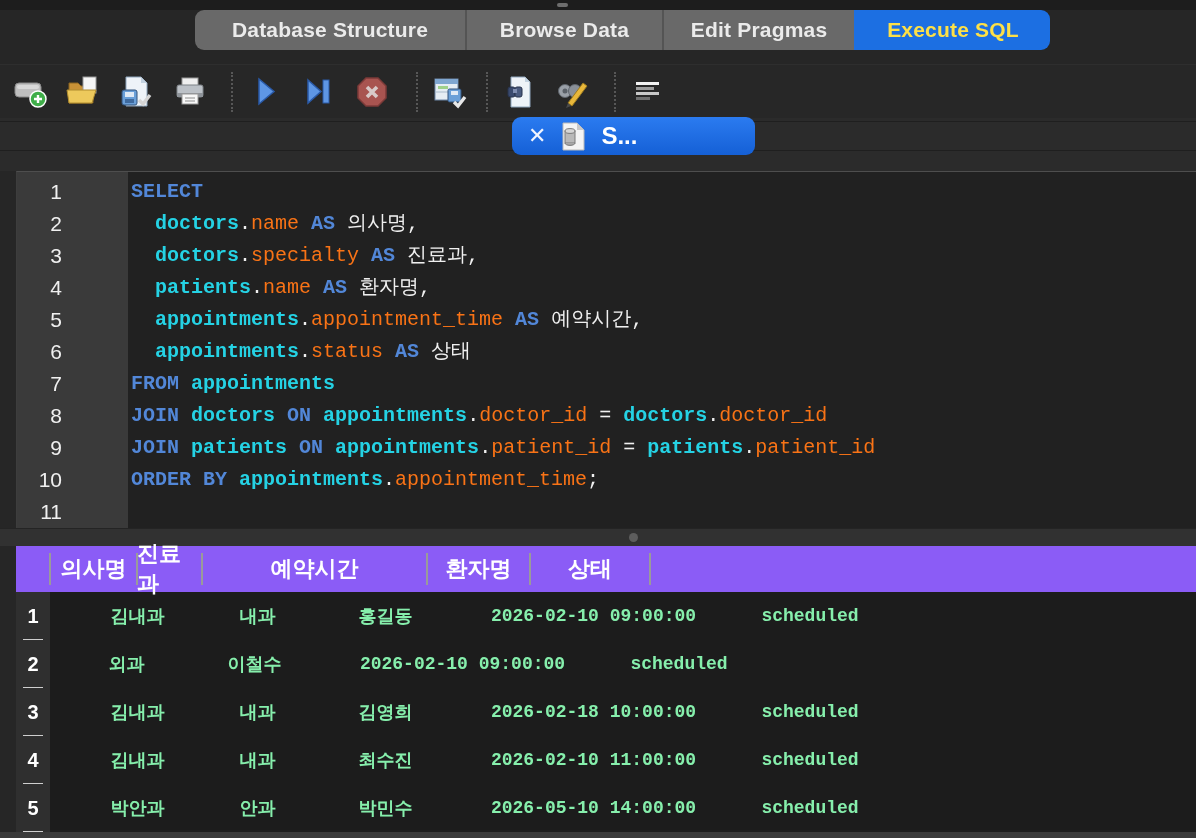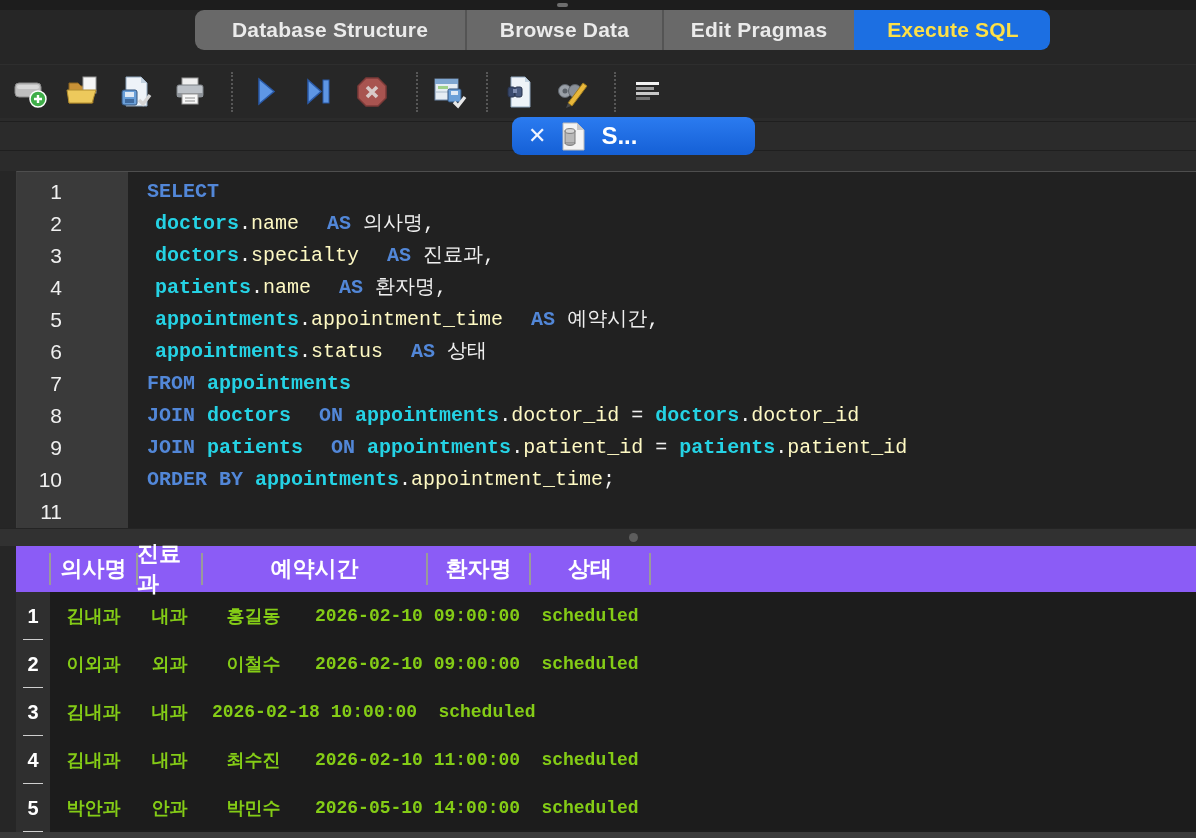--- a/index.html
+++ b/index.html
@@ -40,23 +40,23 @@
 
   
   .editor{position:absolute;left:16px;top:171px;width:1180px;height:357px;background:#212121;
           border-top:1px solid #4e4e4e;border-left:1px solid #3d3d3d;box-sizing:border-box;cursor:text;}
   .gutter-bg{position:absolute;left:0;top:0;width:111px;height:100%;background:#3a3a3a;}
   .lines{position:absolute;left:0;top:4px;width:100%;}
   .cline{display:flex;height:32px;line-height:32px;}
   .lnum{width:111px;padding-right:66px;box-sizing:border-box;text-align:right;color:#f0f0f0;
         font-size:21px;font-family:"Liberation Sans",sans-serif;flex:none;}
   .ctext{white-space:pre;font-family:"Liberation Mono","DejaVu Sans Mono",monospace;font-size:20px;padding-left:3px;}
-  .ctext .k{color:#5287d8;font-weight:bold;margin-left:16px;}
+  .ctext .k{color:#5287d8;font-weight:bold;}
   .ctext .t{color:#25d2e4;font-weight:bold;}
-  .ctext .f{color:#fef9c3;}
+  .ctext .f{color:#f97316;}
   .ctext .p{color:#f0f0f0;}
 
   
   .splitter{position:absolute;left:0;top:528px;width:100%;height:18px;background:#313131;
             border-top:1px solid #242424;box-sizing:border-box;cursor:row-resize;}
   .splitter .dot{position:absolute;left:629px;top:4px;width:9px;height:9px;border-radius:50%;background:#5d5d5d;}
 
   
   .results{position:absolute;left:0;top:546px;width:100%;height:286px;background:#1c1c1c;}
   .rheader{position:absolute;left:0;top:0;width:100%;height:46px;display:flex;background:#8b5cf6;}
@@ -65,22 +65,22 @@
   .hcell{position:relative;display:flex;align-items:center;justify-content:center;color:#ffffff;
          font-size:22px;font-weight:bold;box-sizing:border-box;flex:none;cursor:pointer;}
   .hcell::before{content:"";position:absolute;left:-1px;top:7px;bottom:7px;width:2px;background:#9a9a9a;}
   .hfill{flex:1;cursor:default;}
   .rbody{position:absolute;left:0;top:46px;right:0;}
   .rrow{display:flex;height:48px;}
   .rpad{width:16px;flex:none;background:#262626;}
   .rnum{position:relative;width:34px;flex:none;background:#2f2f2f;display:flex;align-items:center;
         justify-content:center;color:#ffffff;font-size:20px;font-weight:bold;cursor:pointer;}
   .rnum::after{content:"";position:absolute;left:7px;bottom:-1px;width:20px;height:2px;background:#cfcfcf;}
-  .rcell{display:flex;align-items:center;justify-content:center;color:#84cc16;flex:none;
-         font-family:"Liberation Mono","DejaVu Sans Mono",monospace;font-size:18px;font-weight:bold;cursor:default;}
+  .rcell{display:flex;align-items:center;justify-content:center;color:#86efac;flex:none;
+         font-family:"Liberation Mono","DejaVu Sans Mono",monospace;font-size:18px;font-weight:bold;cursor:default;padding-left:44px;}
   .rfill{flex:1;}
 
   .bottom-strip{position:absolute;left:0;top:832px;width:100%;height:6px;background:#3a3a3a;}
 </style>
 </head>
 <body>
 
 <div class="screen">
 
   <div class="top-strip">
@@ -278,32 +278,32 @@
           <div class="rcell" style="width: 87px;">김내과</div>
           <div class="rcell" style="width: 65px;">내과</div>
           <div class="rcell" style="width: 103px;">홍길동</div>
           <div class="rcell" style="width: 225px;">2026-02-10 09:00:00</div>
           <div class="rcell" style="width: 120px;">scheduled</div>
           <div class="rfill"></div>
         </div>
         <div class="rrow">
           <div class="rpad"></div>
           <div class="rnum">2</div>
-          <div class="rcell" style="width: 87px;">이외과</div>
           <div class="rcell" style="width: 65px;">외과</div>
           <div class="rcell" style="width: 103px;">이철수</div>
           <div class="rcell" style="width: 225px;">2026-02-10 09:00:00</div>
           <div class="rcell" style="width: 120px;">scheduled</div>
           <div class="rfill"></div>
         </div>
         <div class="rrow">
           <div class="rpad"></div>
           <div class="rnum">3</div>
           <div class="rcell" style="width: 87px;">김내과</div>
           <div class="rcell" style="width: 65px;">내과</div>
+          <div class="rcell" style="width: 103px;">김영희</div>
           <div class="rcell" style="width: 225px;">2026-02-18 10:00:00</div>
           <div class="rcell" style="width: 120px;">scheduled</div>
           <div class="rfill"></div>
         </div>
         <div class="rrow">
           <div class="rpad"></div>
           <div class="rnum">4</div>
           <div class="rcell" style="width: 87px;">김내과</div>
           <div class="rcell" style="width: 65px;">내과</div>
           <div class="rcell" style="width: 103px;">최수진</div>

